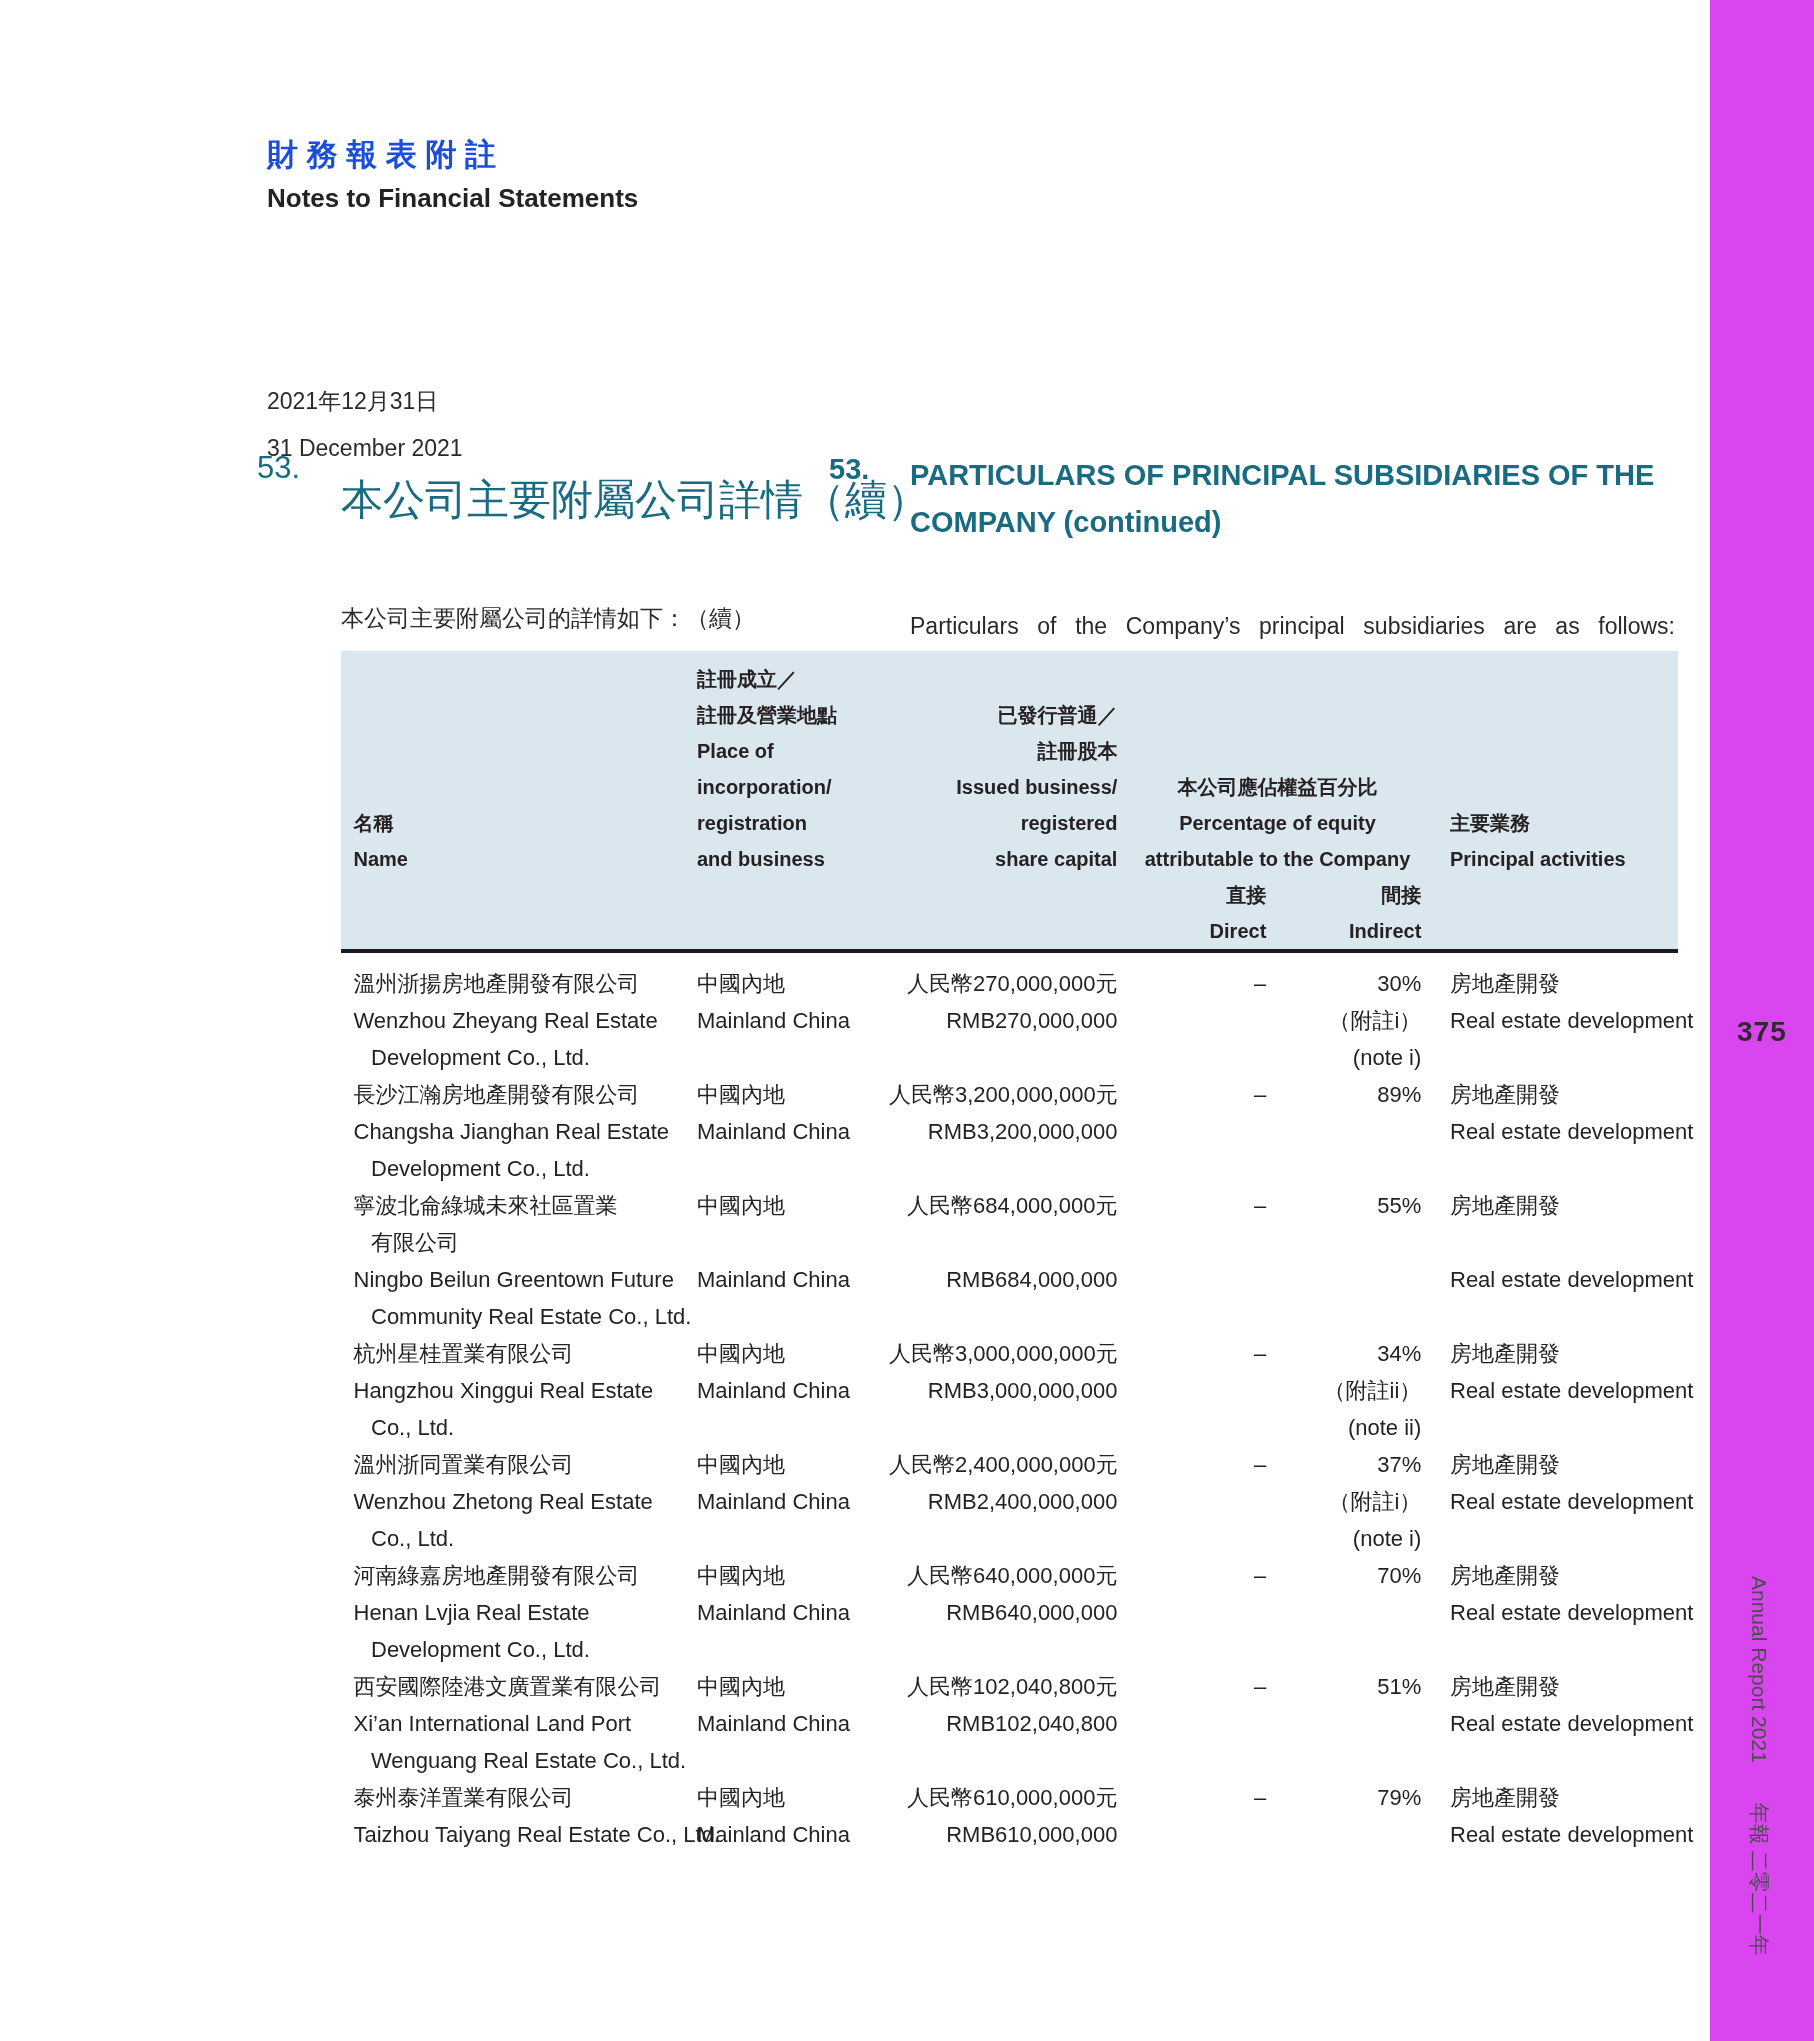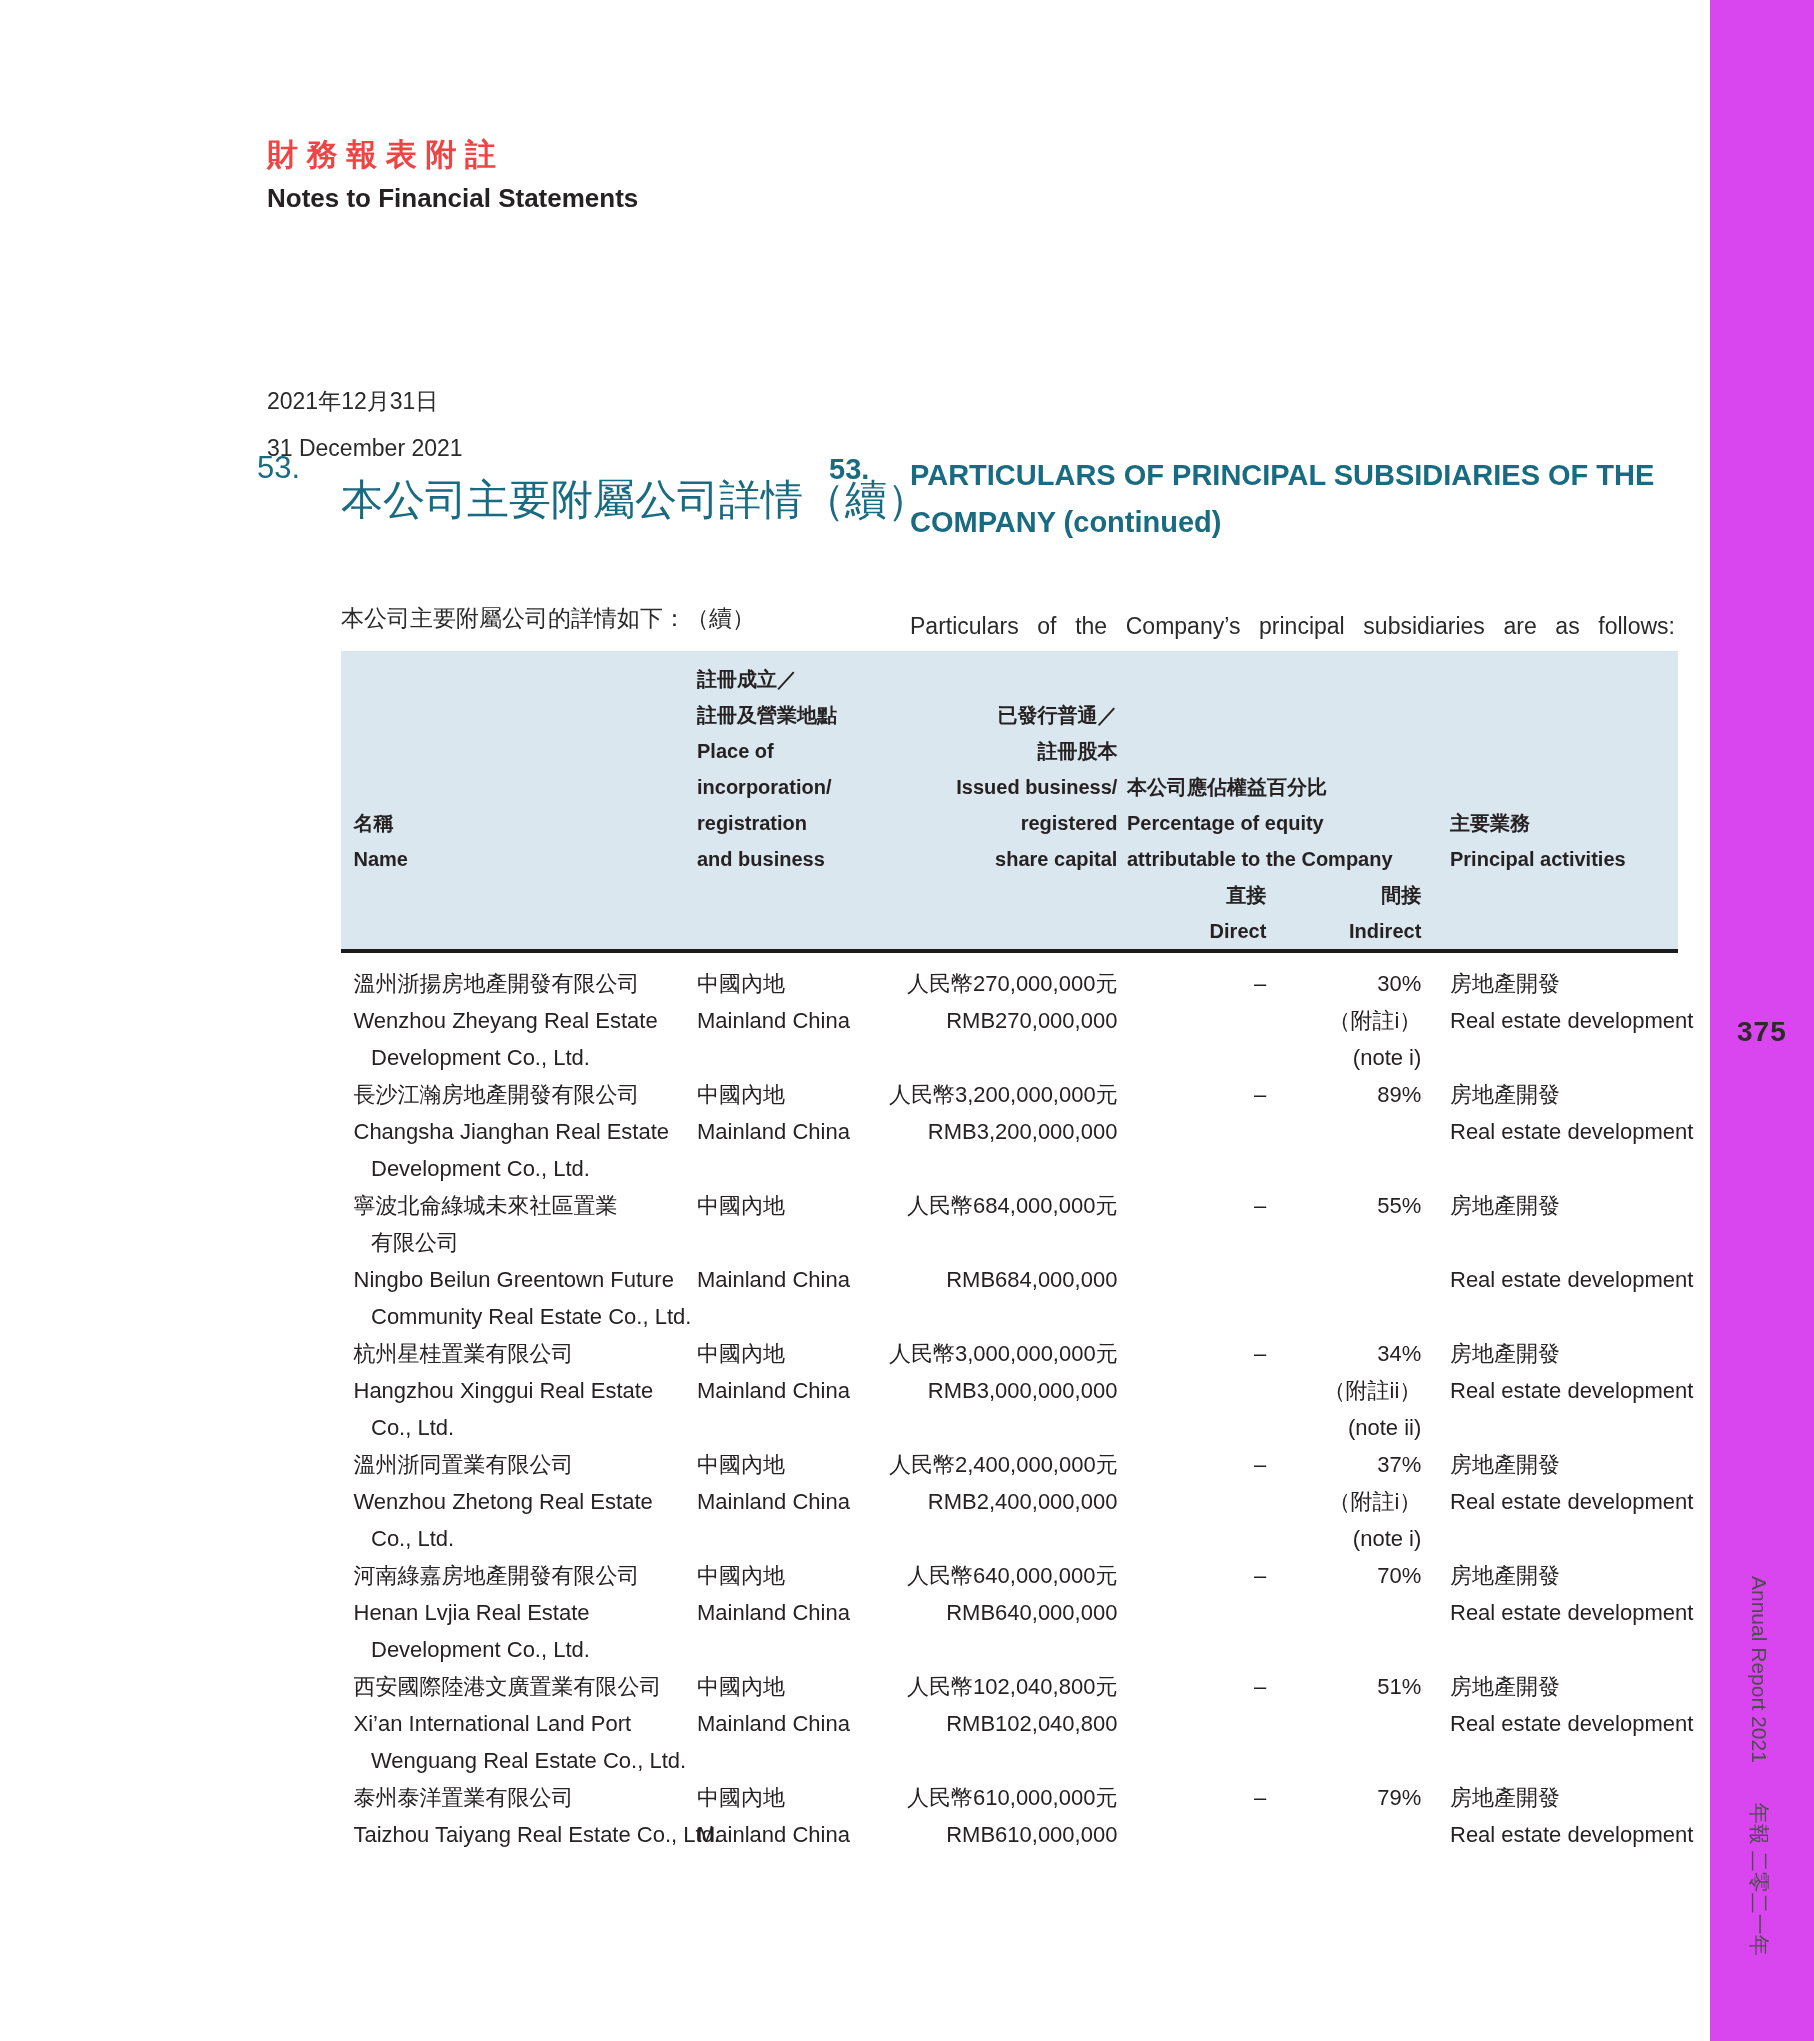--- a/index.html
+++ b/index.html
@@ -8,21 +8,21 @@
     width:1815px;height:2041px;
     background:#ffffff;
     font-family:"Liberation Sans","DejaVu Sans",sans-serif;
     color:#262223;
     overflow:hidden;
   }
   
   .doc-header{position:absolute;left:267px;top:134px;}
   .doc-title-zh{
     font-family:"Liberation Serif","DejaVu Serif",serif;
-    font-weight:bold;font-size:31px;letter-spacing:8.6px;color:#ef4444;
+    font-weight:bold;font-size:31px;letter-spacing:8.6px;color:#1d4ed8;
   }
   .doc-title-en{font-size:26px;font-weight:600;margin-top:6.7px;color:#262223;}
   .date-block{position:absolute;left:267px;top:378px;font-size:23px;line-height:47px;color:#2b2a2a;}
   
   .sec-num-zh{position:absolute;left:257px;top:450px;font-size:31px;font-weight:400;color:#186b80;}
   .sec-title-zh{position:absolute;left:341px;top:472px;font-size:42px;font-weight:400;color:#186b80;}
   .sec-num-en{position:absolute;left:829px;top:453px;font-size:29px;font-weight:bold;color:#186b80;}
   .sec-title-en{position:absolute;left:910px;top:452px;width:769px;font-size:29px;line-height:47px;font-weight:bold;color:#186b80;}
   .sec-sub-zh{position:absolute;left:341px;top:603px;font-size:23px;color:#2b2a2a;text-align:center;}
   .sec-sub-en{position:absolute;left:910px;top:598px;width:765px;font-size:23px;line-height:56px;color:#2b2a2a;text-align:justify;}
@@ -38,21 +38,21 @@
   .tbody{margin-top:12.5px;}
   .tline{display:flex;}
   .bline{height:37px;line-height:37px;white-space:nowrap;font-size:22px;}
   .c-name{width:356px;padding-left:12.5px;box-sizing:border-box;flex:none;}
   .c-place{width:192px;box-sizing:border-box;flex:none;}
   .c-capital{width:238px;text-align:right;padding-right:9.6px;box-sizing:border-box;flex:none;}
   .c-direct{width:147px;text-align:right;padding-right:7.7px;box-sizing:border-box;flex:none;}
   .c-indirect{width:154px;text-align:right;padding-right:6.7px;box-sizing:border-box;flex:none;}
   .c-activity{width:250px;padding-left:22px;box-sizing:border-box;flex:none;}
   .c-group{width:301px;box-sizing:border-box;flex:none;}
-  .c-group .centered{text-align:left;}
+  .c-group .centered{text-align:center;}
   .group-sub{display:flex;}
   .ind{padding-left:30px !important;}
   
   .sidebar{position:absolute;right:0;top:0;width:105px;height:2041px;background:#d946ef;}
   .page-number{position:absolute;left:27px;top:1016px;font-size:28px;font-weight:bold;color:#2e2a2b;letter-spacing:1px;}
   .spine-text{
     position:absolute;left:1773px;top:1576px;
     transform:rotate(90deg);transform-origin:0 0;
     white-space:nowrap;font-size:21px;color:#4c4c4e;
   }

